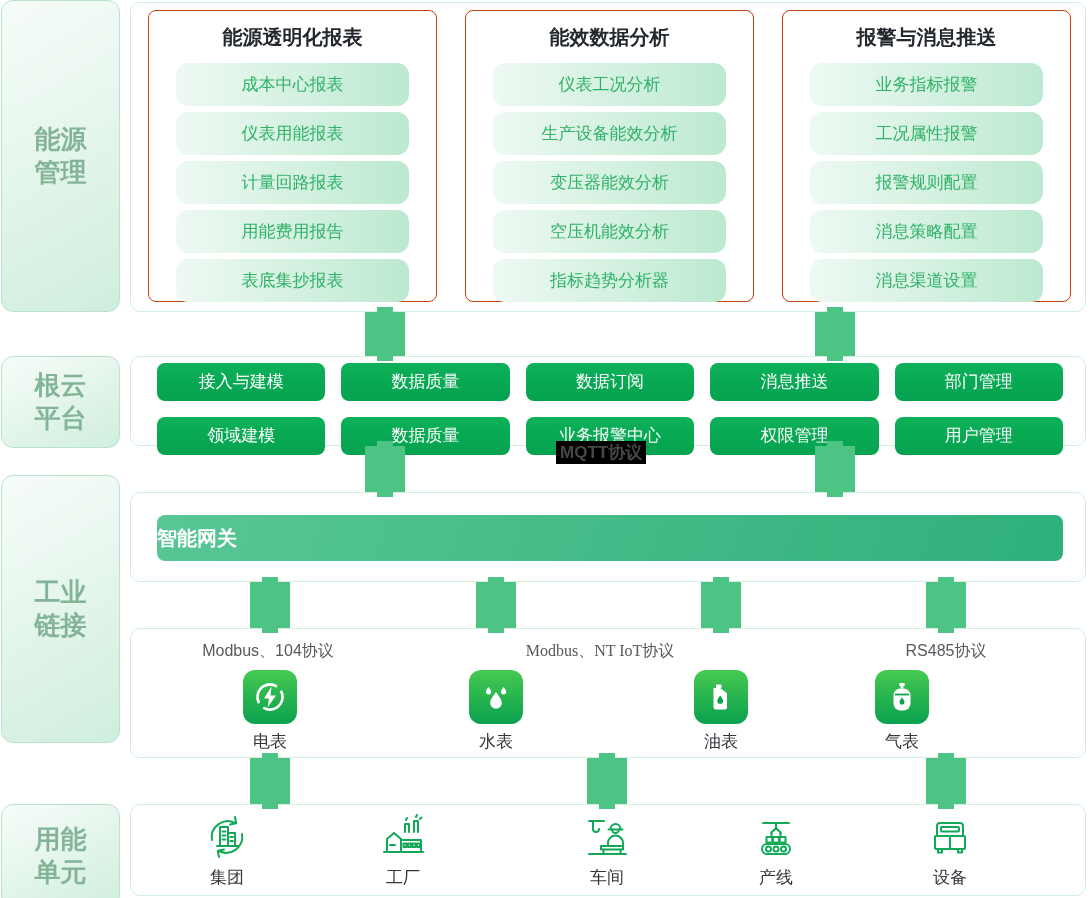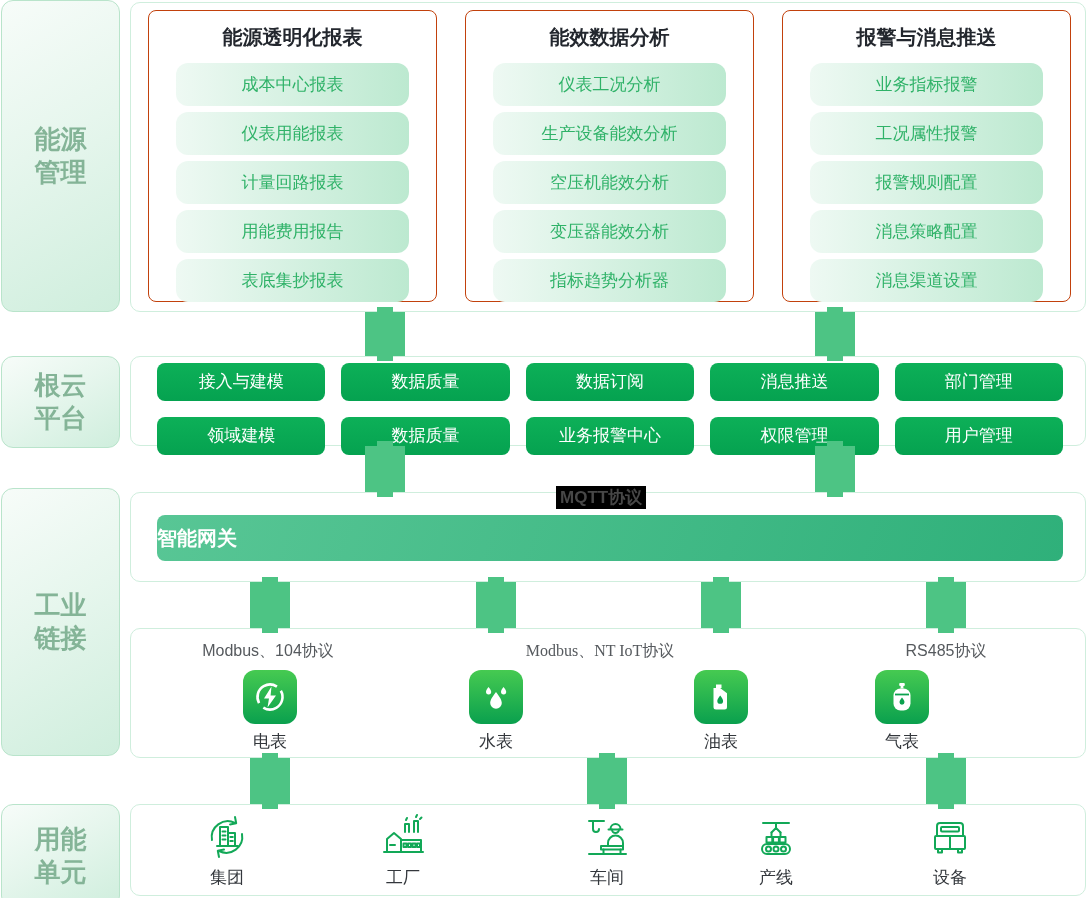--- a/index.html
+++ b/index.html
@@ -30,21 +30,21 @@
     display:grid;grid-template-columns:repeat(5,1fr);column-gap:19px;row-gap:3px;gap:16px;}
   .green-btn{height:38px;border-radius:8px;line-height:38px;text-align:center;
     background:linear-gradient(180deg,#0db058 0%,#05a250 100%);
     color:#fff;font-size:17px;font-weight:500;}
 
   
   .connector{position:absolute;width:40px;background:#4dc484;z-index:2;}
   .connector::before,.connector::after{content:"";position:absolute;left:12px;width:16px;height:5px;background:#4dc484;}
   .connector::before{top:-5px;} .connector::after{bottom:-5px;}
 
-  .mqtt{position:absolute;left:556px;top:486px;height:23px;line-height:23px;padding:0 4px;
+  .mqtt{position:absolute;left:556px;top:441px;height:23px;line-height:23px;padding:0 4px;
         background:#000;color:#474747;font-size:17px;font-weight:bold;z-index:3;}
 
   .gateway{position:absolute;left:157px;top:515px;width:906px;height:46px;border-radius:8px;
     background:linear-gradient(110deg,#58c695 0%,#2fb07a 100%);
     color:#fff;font-size:20px;font-weight:bold;text-align:left;line-height:46px;}
 
   .proto{position:absolute;top:641px;transform:translateX(-50%);font-size:16px;color:#565a5e;white-space:nowrap;}
 
   .meter{position:absolute;top:670px;transform:translateX(-50%);text-align:center;}
   .tile{width:54px;height:54px;border-radius:12px;margin:0 auto;
@@ -66,21 +66,21 @@
         <div>能源</div>
          <div>管理</div>
       </div>
   </div>
   <div class="side-block" style="top:356px;height:90px;">
     <div>
         <div>根云</div>
          <div>平台</div>
       </div>
   </div>
-  <div class="side-block" style="top:488px;height:266px;">
+  <div class="side-block" style="top:475px;height:266px;">
     <div>
         <div>工业</div>
          <div>链接</div>
       </div>
   </div>
   <div class="side-block" style="top:804px;height:102px;">
     <div>
         <div>用能</div>
          <div>单元</div>
       </div>
@@ -97,22 +97,22 @@
       <div class="group-item">用能费用报告</div>
       <div class="group-item">表底集抄报表</div>
     </div>
   </div>
 
   <div class="group" style="left:465px;">
     <div class="group-title">能效数据分析</div>
     <div class="group-items">
       <div class="group-item">仪表工况分析</div>
       <div class="group-item">生产设备能效分析</div>
+      <div class="group-item">变压器能效分析</div>
       <div class="group-item">空压机能效分析</div>
-      <div class="group-item">变压器能效分析</div>
       <div class="group-item">指标趋势分析器</div>
     </div>
   </div>
 
   <div class="group" style="left:782px;">
     <div class="group-title">报警与消息推送</div>
     <div class="group-items">
       <div class="group-item">业务指标报警</div>
       <div class="group-item">工况属性报警</div>
       <div class="group-item">报警规则配置</div>

